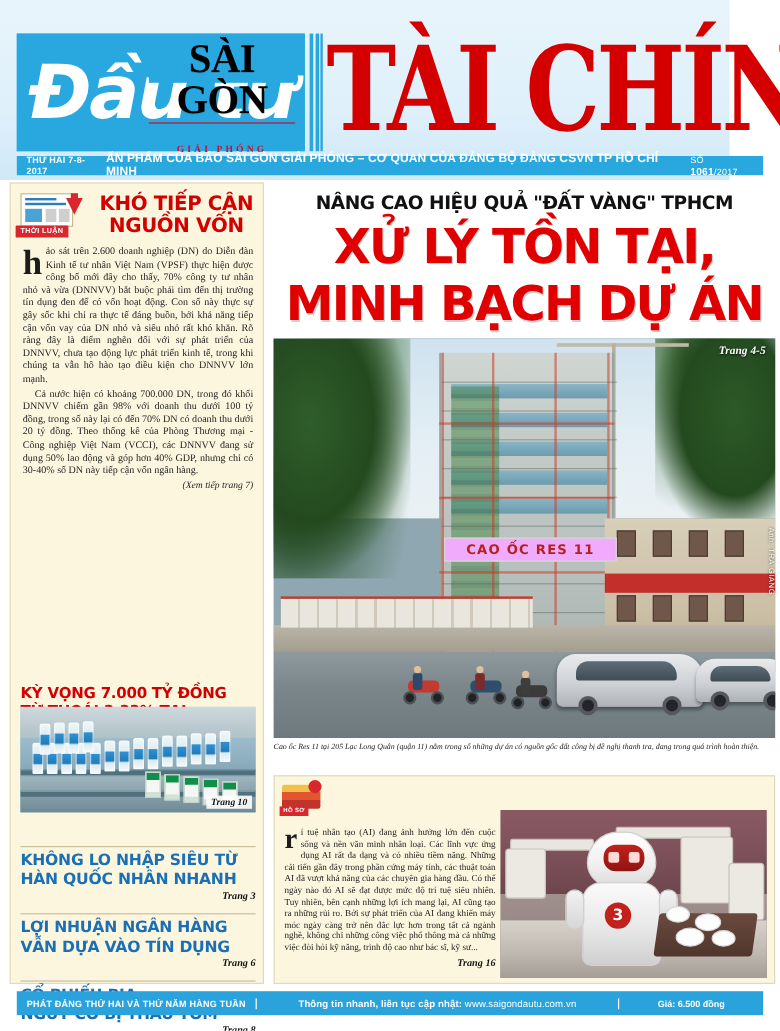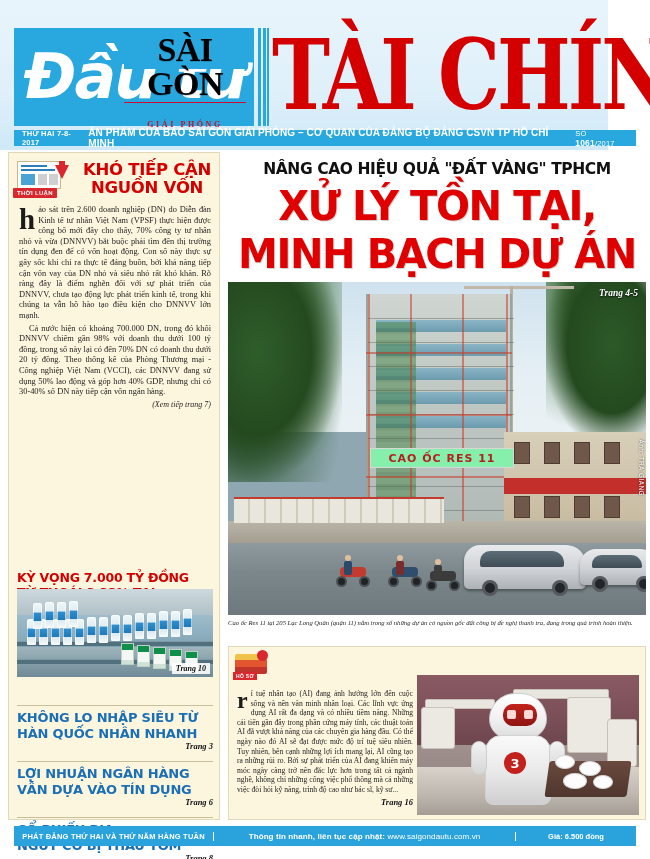--- a/index.html
+++ b/index.html
@@ -237,21 +237,21 @@
   }
   .row-low .win {
     position: absolute; width: 16px; height: 22px; background: #6f584a; border: 1px solid #4e3c31;
   }
   .redband {
     position: absolute; left: 276px; top: 196px; width: 146px; height: 16px;
     background: #c3302c;
   }
   .sign-res {
     position: absolute; left: 142px; top: 166px; width: 144px; height: 20px;
-    background: #86efac; border: 1px solid #d7d7d7;
+    background: #f0abfc; border: 1px solid #d7d7d7;
     display: flex; align-items: center; justify-content: center;
   }
   .sign-res span {
     font-family: "DejaVu Sans", sans-serif; font-weight: bold; font-size: 11px;
     color: #b3211f; letter-spacing: 1px;
   }
   .street {
     position: absolute; left: 0; bottom: 0; width: 418px; height: 72px;
     background: linear-gradient(180deg,#8e9a9e 0%, #7b878b 40%, #6d797d 100%);
   }

